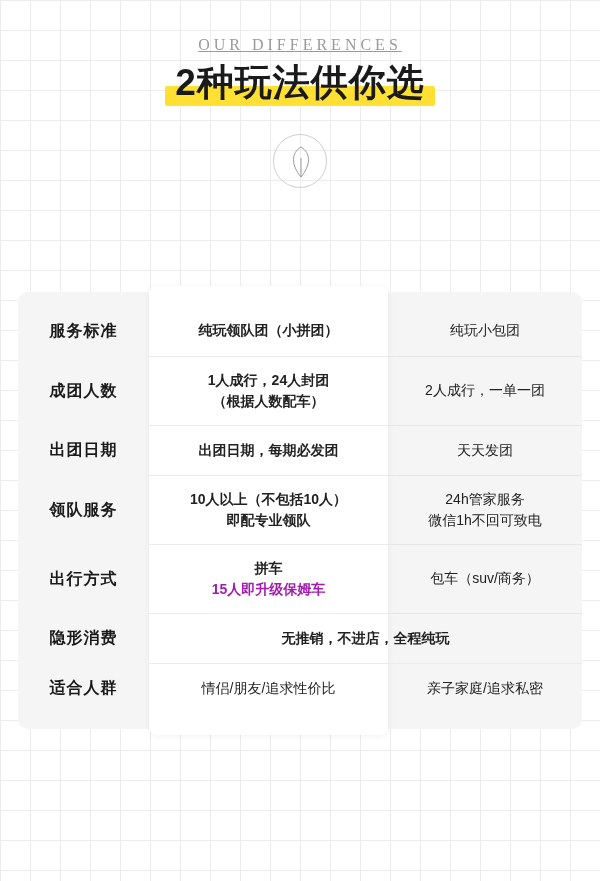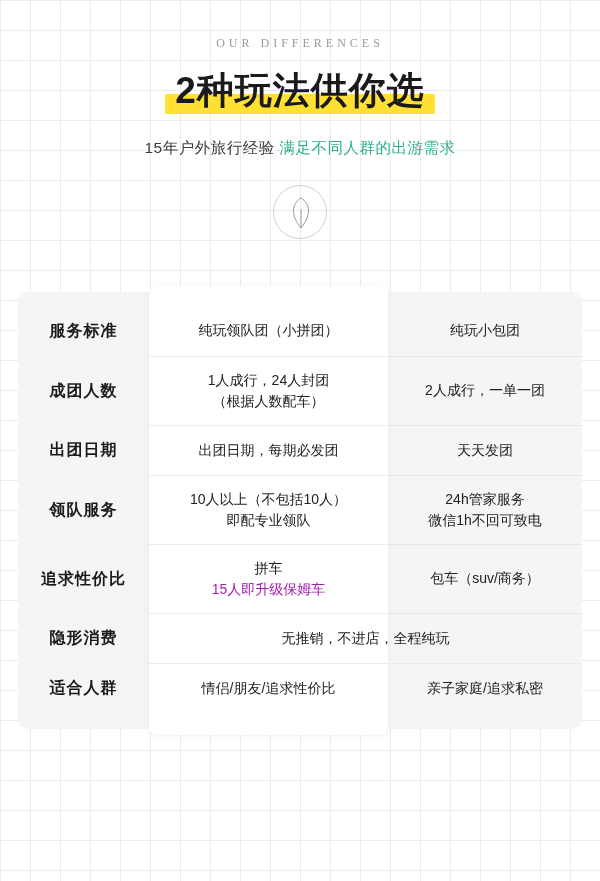--- a/index.html
+++ b/index.html
@@ -17,29 +17,30 @@
     background-size: 30px 30px;
     overflow: hidden;
   }
 
   
   .header {
     padding-top: 36px;
     text-align: center;
   }
   .eyebrow {
-    font-size: 12px;
+    font-size: 16px;
     letter-spacing: 4px;
     color: #9a9a9a;
     font-family: "Liberation Serif", serif;
+    text-decoration: underline;
   }
   .title-wrap {
     position: relative;
     display: inline-block;
-    margin-top: 15px;
+    margin-top: 4px;
   }
   .title-highlight {
     position: absolute;
     left: -6px;
     right: -6px;
     bottom: 2px;
     height: 20px;
     background: #ffe033;
     z-index: 0;
     border-radius: 2px;
@@ -110,35 +111,32 @@
     width: 131px;
     font-size: 16px;
     font-weight: bold;
     color: #1a1a1a;
     letter-spacing: 1px;
   }
   td.mid { width: 239px; }
   td.right { width: 194px; }
   tr.bordered td.mid,
   tr.bordered td.right { border-bottom: 1px solid #e6e6e6; }
-  tr.bordered td.mid { border-bottom-color: #ebebeb; }
+  tr.bordered td.mid { border-bottom-color: #ebebeb; font-weight: bold; }
   .red { color: #a21caf; }
   .small-gap { display: block; }
 </style>
 </head>
 <body>
 
 <div class="header">
   <div class="eyebrow">OUR DIFFERENCES</div>
   <div class="title-wrap">
     <span class="title-highlight"></span>
     <span class="title">2种玩法供你选</span>
-  </div>
-  <div class="subtitle">
-    <span>15年户外旅行经验 </span><span class="accent">满足不同人群的出游需求</span>
   </div>
   <div class="emblem">
     <svg width="28" height="32" viewBox="0 0 28 32">
       <path d="M14 1 C4 7, 4 19, 14 31 C24 19, 24 7, 14 1 Z" fill="none" stroke="#9a9a9a" stroke-width="1"></path>
       <line x1="14" y1="12" x2="14" y2="31" stroke="#9a9a9a" stroke-width="1"></line>
     </svg>
   </div>
 </div>
 
 <div class="card">
@@ -178,21 +176,21 @@
           <span class="small-gap">10人以上（不包括10人）</span>
           <span class="small-gap">即配专业领队</span>
         </td>
         <td class="right">
           <span class="small-gap">24h管家服务</span>
           <span class="small-gap">微信1h不回可致电</span>
         </td>
       </tr>
 
       <tr class="bordered">
-        <td class="label">追求性价比</td>
+        <td class="label">出行方式</td>
         <td class="mid">
           <span class="small-gap">拼车</span>
           <span class="small-gap red">15人即升级保姆车</span>
         </td>
         <td class="right">
           <span class="small-gap">包车（suv/商务）</span>
         </td>
       </tr>
 
       <tr class="bordered">

